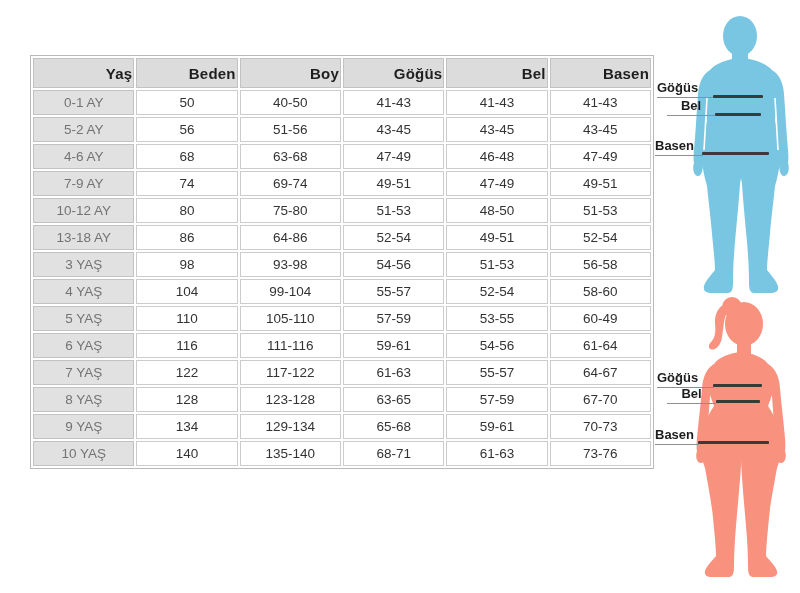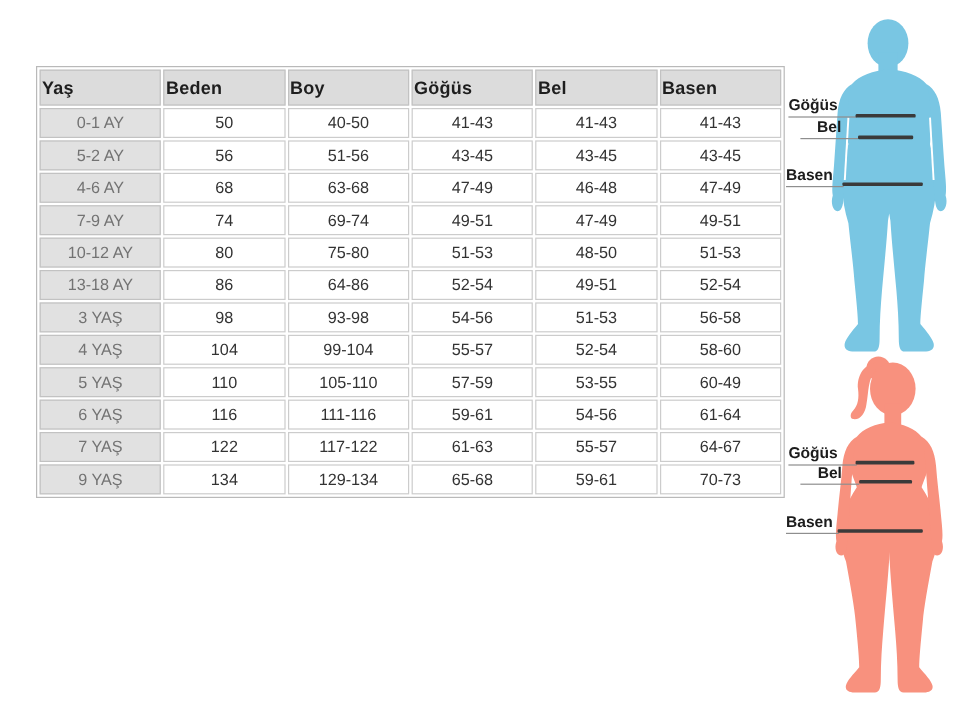--- a/index.html
+++ b/index.html
@@ -16,21 +16,21 @@
     border-collapse:separate;border-spacing:2px;
     table-layout:fixed;
     border:1px solid #b9b9b9;
     background:#ffffff;
   }
   .size-table th{
     background:#dcdcdc;
     border:1px solid #c2c2c2;
     height:26px;
     font-size:15px;font-weight:bold;color:#1e1e1e;
-    text-align:left;vertical-align:middle;
+    text-align:right;vertical-align:middle;
     letter-spacing:.2px;
   }
   .size-table td{
     background:#ffffff;
     border:1px solid #cccccc;
     height:21px;
     font-size:13.5px;color:#333333;
     text-align:center;vertical-align:middle;
   }
   .size-table td.rowhead{
@@ -152,26 +152,42 @@
         </tr>
         <tr>
           <td class="rowhead">7 YAŞ</td>
           <td>122</td>
           <td>117-122</td>
           <td>61-63</td>
           <td>55-57</td>
           <td>64-67</td>
         </tr>
         <tr>
+          <td class="rowhead">8 YAŞ</td>
+          <td>128</td>
+          <td>123-128</td>
+          <td>63-65</td>
+          <td>57-59</td>
+          <td>67-70</td>
+        </tr>
+        <tr>
           <td class="rowhead">9 YAŞ</td>
           <td>134</td>
           <td>129-134</td>
           <td>65-68</td>
           <td>59-61</td>
           <td>70-73</td>
+        </tr>
+        <tr>
+          <td class="rowhead">10 YAŞ</td>
+          <td>140</td>
+          <td>135-140</td>
+          <td>68-71</td>
+          <td>61-63</td>
+          <td>73-76</td>
         </tr>
       </tbody>
   </table>
 
   <svg class="figure-svg" style="left:688px;top:14px;" width="106" height="280" viewBox="0 0 106 280">
     <g fill="#79c6e3">
       <ellipse cx="52" cy="22" rx="17" ry="20"></ellipse>
       <rect x="44" y="30" width="16" height="19"></rect>
       <path d="
         M52,44

